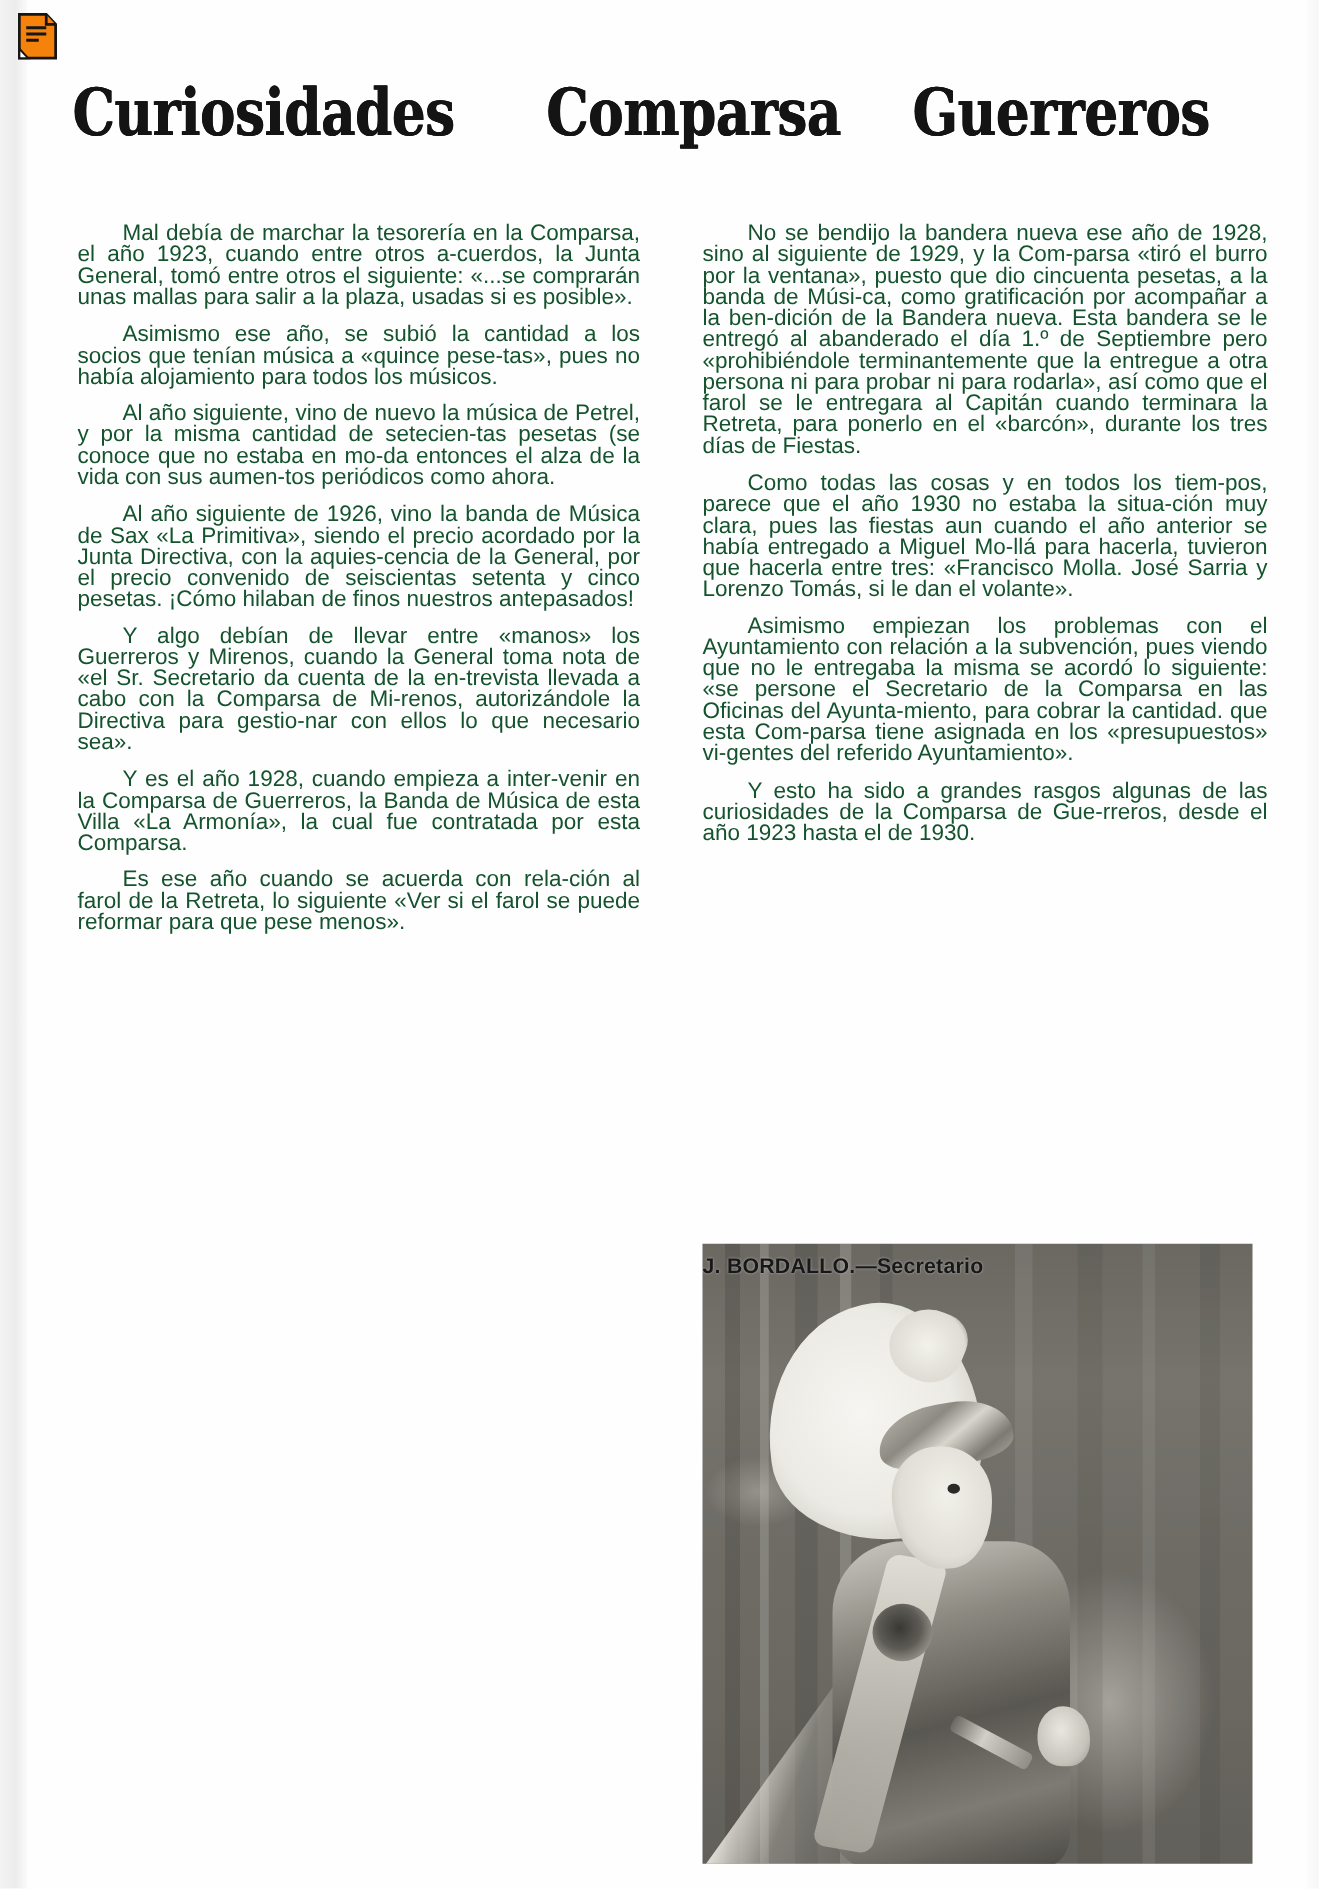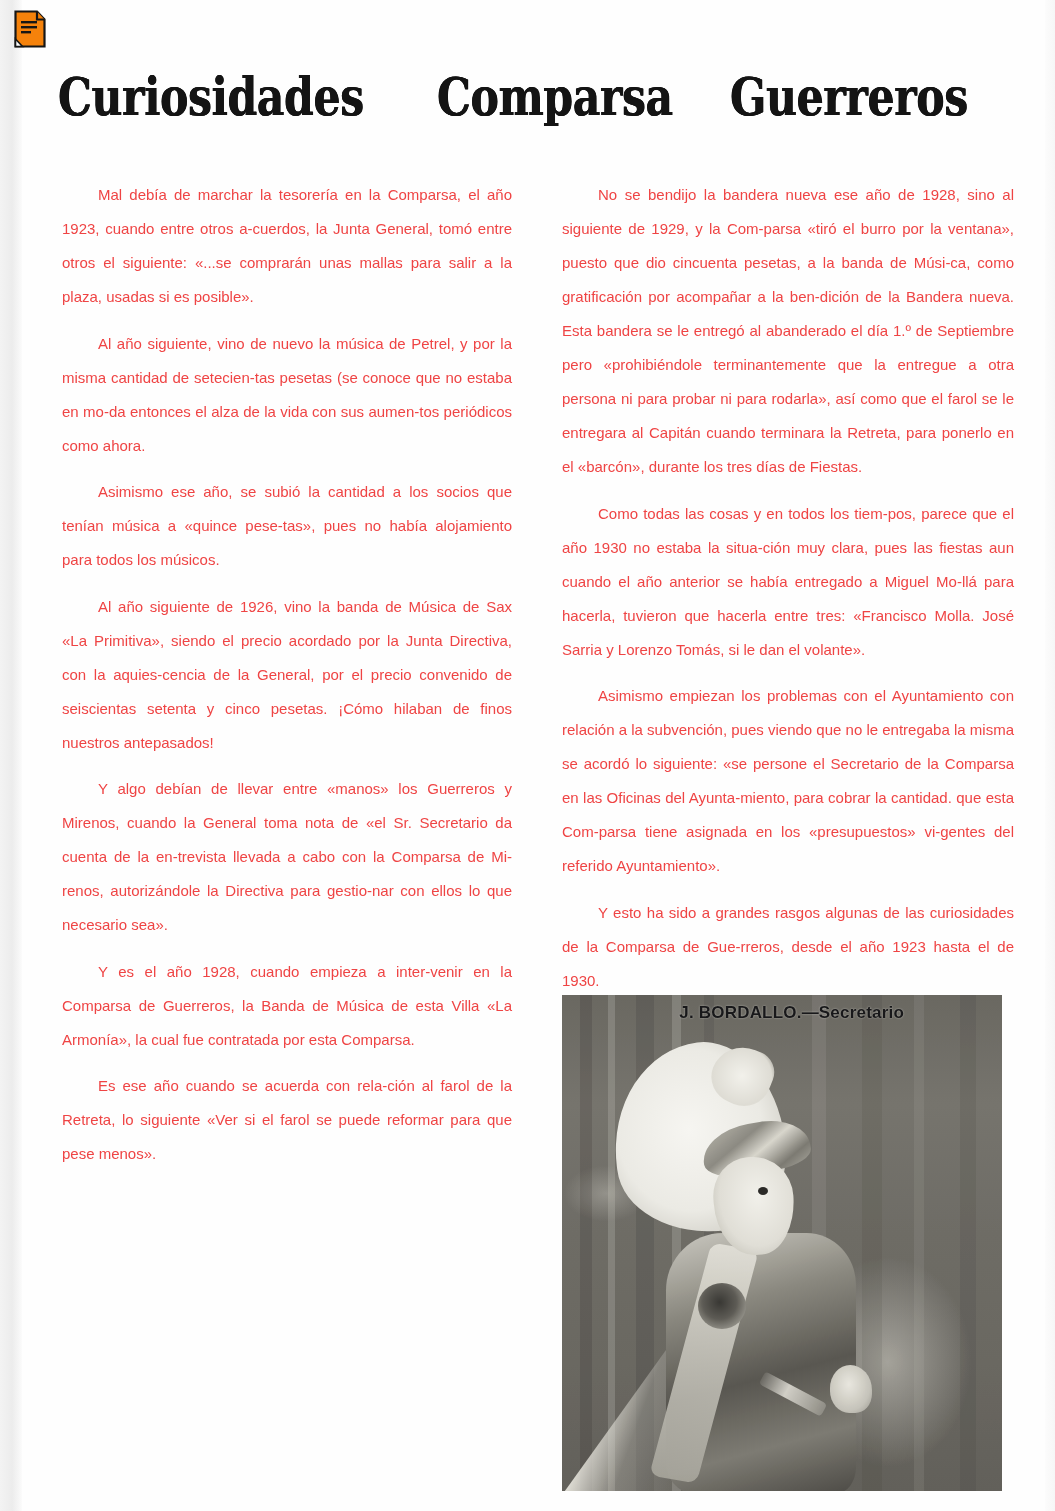--- a/index.html
+++ b/index.html
@@ -36,21 +36,20 @@
     width: 32px; height: 38px;
   }
 
   
   .headline {
     position: absolute;
     left: 58px; top: 62px;
     width: 940px;
     height: 70px;
     display: flex;
-    align-items: center;
     justify-content: space-between;
     color: #141414;
   }
   .headline span {
     font-family: "DejaVu Serif", serif;
     font-weight: bold;
     font-size: 52px;
     line-height: 58px;
     letter-spacing: -0.5px;
     transform: scaleX(0.82);
@@ -58,23 +57,23 @@
     white-space: nowrap;
     text-shadow: 0.4px 0 0 #141414, -0.3px 0 0 #141414;
   }
   .hl-1 { margin-right: 6px; }
   .hl-2 { margin-right: 6px; }
 
   
   .col {
     position: absolute;
     top: 178px;
-    font-size: 15px;
-    line-height: 34px;
-    color: #ef4444;
+    font-size: 18px;
+    line-height: 17px;
+    color: #14532d;
     text-align: justify;
     text-justify: inter-word;
     hyphens: manual;
   }
   .col-left  { left: 62px;  width: 450px; }
   .col-right { left: 548px; width: 452px; margin-left: 14px; }
 
   .col p {
     margin: 0 0 12.5px 0;
     text-indent: 36px;
@@ -189,21 +188,20 @@
     width: 70px; height: 14px;
     background: linear-gradient(90deg, #6a6862 0%, #cfcdc5 40%, #8f8d85 100%);
     transform: rotate(28deg);
     border-radius: 4px;
   }
 
   .photo-credit {
     position: absolute;
     left: 0; top: 8px;
     width: 368px;
-    text-align: right;
     padding-right: 26px;
     box-sizing: border-box;
     font-size: 17px;
     font-weight: bold;
     color: #18181a;
     letter-spacing: 0.2px;
     text-shadow: 0 0 2px rgba(245,245,240,0.55);
   }
 </style>
 </head>
@@ -226,22 +224,22 @@
   </div>
 
   <div class="headline">
     <span class="hl-1">Curiosidades</span>
     <span class="hl-2">Comparsa</span>
     <span class="hl-3">Guerreros</span>
   </div>
 
   <div class="col col-left">
     <p>Mal debía de marchar la tesorería en la Comparsa, el año 1923, cuando entre otros a-cuerdos, la Junta General, tomó entre otros el siguiente: «...se comprarán unas mallas para salir a la plaza, usadas si es posible».</p>
+    <p>Asimismo ese año, se subió la cantidad a los socios que tenían música a «quince pese-tas», pues no había alojamiento para todos los músicos.</p>
     <p>Al año siguiente, vino de nuevo la música de Petrel, y por la misma cantidad de setecien-tas pesetas (se conoce que no estaba en mo-da entonces el alza de la vida con sus aumen-tos periódicos como ahora.</p>
-    <p>Asimismo ese año, se subió la cantidad a los socios que tenían música a «quince pese-tas», pues no había alojamiento para todos los músicos.</p>
     <p>Al año siguiente de 1926, vino la banda de Música de Sax «La Primitiva», siendo el precio acordado por la Junta Directiva, con la aquies-cencia de la General, por el precio convenido de seiscientas setenta y cinco pesetas. ¡Cómo hilaban de finos nuestros antepasados!</p>
     <p>Y algo debían de llevar entre «manos» los Guerreros y Mirenos, cuando la General toma nota de «el Sr. Secretario da cuenta de la en-trevista llevada a cabo con la Comparsa de Mi-renos, autorizándole la Directiva para gestio-nar con ellos lo que necesario sea».</p>
     <p>Y es el año 1928, cuando empieza a inter-venir en la Comparsa de Guerreros, la Banda de Música de esta Villa «La Armonía», la cual fue contratada por esta Comparsa.</p>
     <p>Es ese año cuando se acuerda con rela-ción al farol de la Retreta, lo siguiente «Ver si el farol se puede reformar para que pese menos».</p>
   </div>
 
   <div class="col col-right">
     <p>No se bendijo la bandera nueva ese año de 1928, sino al siguiente de 1929, y la Com-parsa «tiró el burro por la ventana», puesto que dio cincuenta pesetas, a la banda de Músi-ca, como gratificación por acompañar a la ben-dición de la Bandera nueva. Esta bandera se le entregó al abanderado el día 1.º de Septiembre pero «prohibiéndole terminantemente que la entregue a otra persona ni para probar ni para rodarla», así como que el farol se le entregara al Capitán cuando terminara la Retreta, para ponerlo en el «barcón», durante los tres días de Fiestas.</p>
     <p>Como todas las cosas y en todos los tiem-pos, parece que el año 1930 no estaba la situa-ción muy clara, pues las fiestas aun cuando el año anterior se había entregado a Miguel Mo-llá para hacerla, tuvieron que hacerla entre tres: «Francisco Molla. José Sarria y Lorenzo Tomás, si le dan el volante».</p>
     <p>Asimismo empiezan los problemas con el Ayuntamiento con relación a la subvención, pues viendo que no le entregaba la misma se acordó lo siguiente: «se persone el Secretario de la Comparsa en las Oficinas del Ayunta-miento, para cobrar la cantidad. que esta Com-parsa tiene asignada en los «presupuestos» vi-gentes del referido Ayuntamiento».</p>

